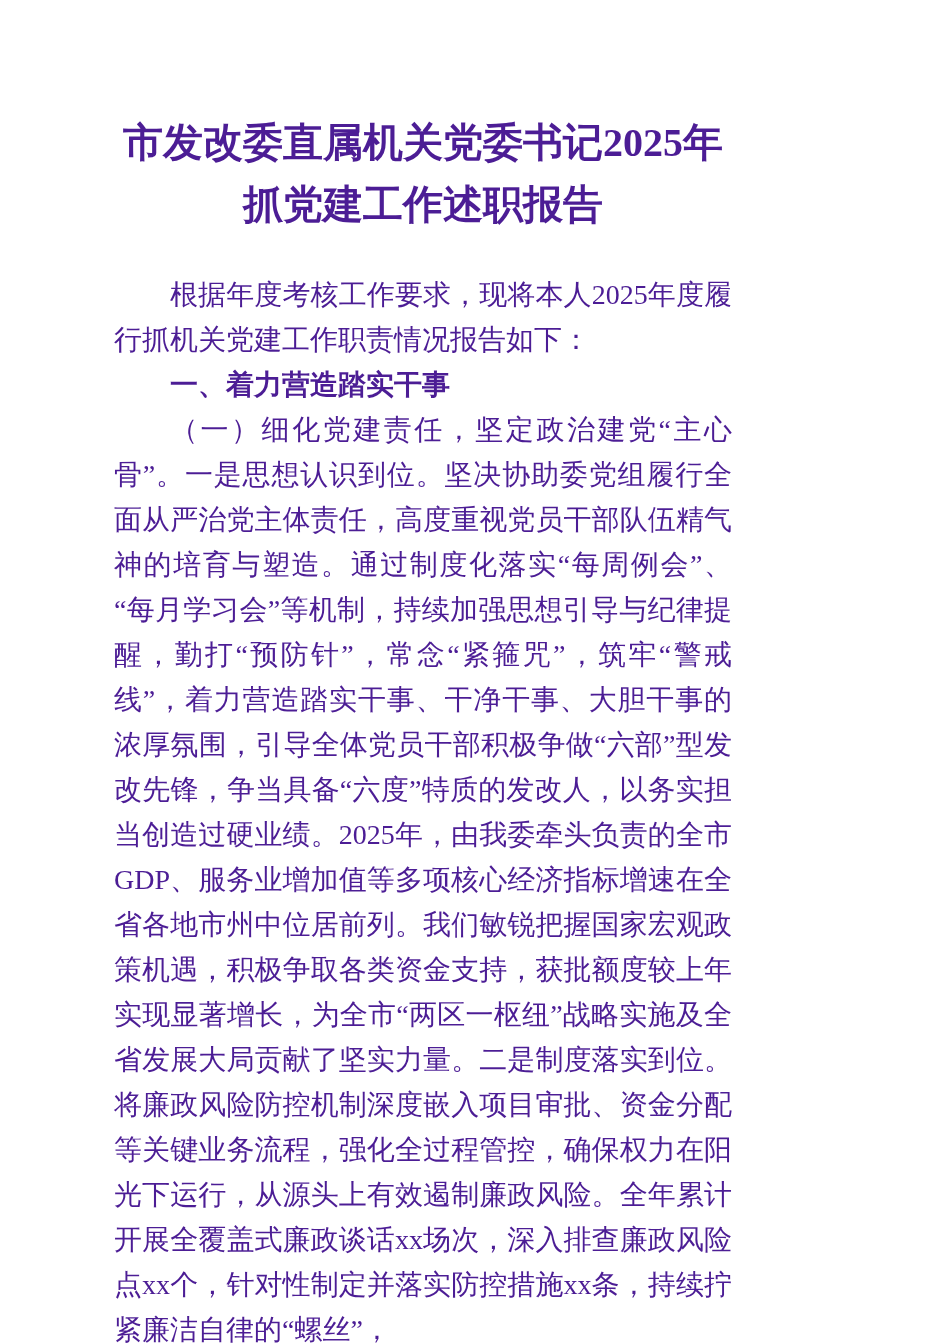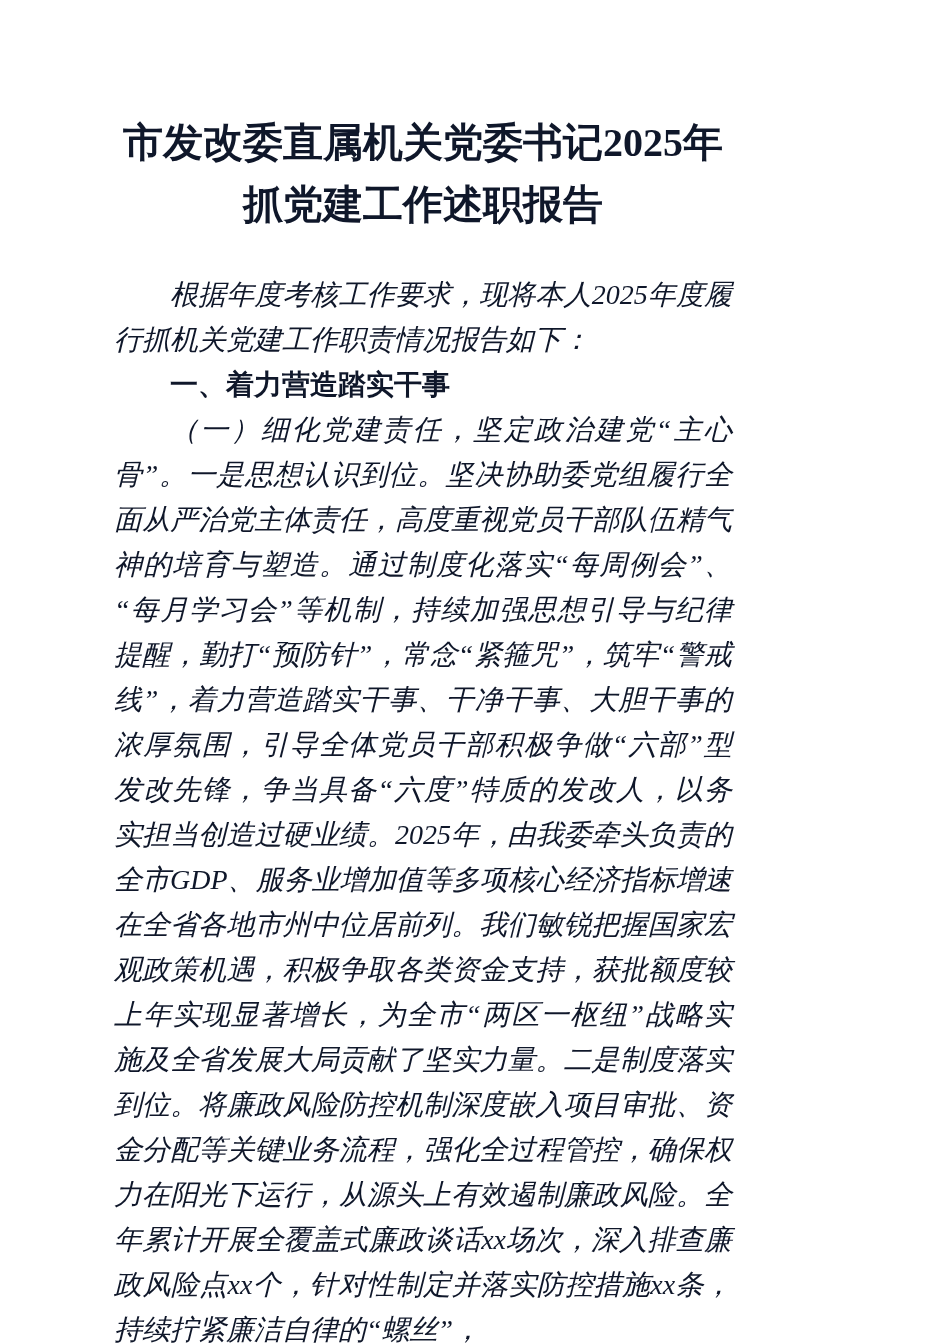--- a/index.html
+++ b/index.html
@@ -8,41 +8,40 @@
     background: #ffffff;
   }
   .page {
     position: relative;
     width: 846px;
     height: 1344px;
     background: #ffffff;
     overflow: hidden;
     box-sizing: border-box;
     padding: 112px 114px 0 114px;
-    color: #0f172a;
+    color: #4c1d95;
     font-family: "Liberation Serif", serif;
   }
   .doc-title {
     margin: 0 0 36px 0;
     font-size: 40px;
     line-height: 62px;
     font-weight: 700;
     text-align: center;
     font-family: "Liberation Serif", serif;
   }
   .body-text {
     margin: 0;
     font-size: 28px;
     line-height: 45px;
     text-align: justify;
     text-justify: inter-ideograph;
     text-indent: 2em;
     font-family: "Liberation Serif", serif;
     font-weight: 400;
-    font-style: italic;
   }
   .section-heading {
     margin: 0;
     font-size: 28px;
     line-height: 45px;
     font-weight: 700;
     text-indent: 2em;
     text-align: left;
     font-family: "Liberation Sans", sans-serif;
   }

